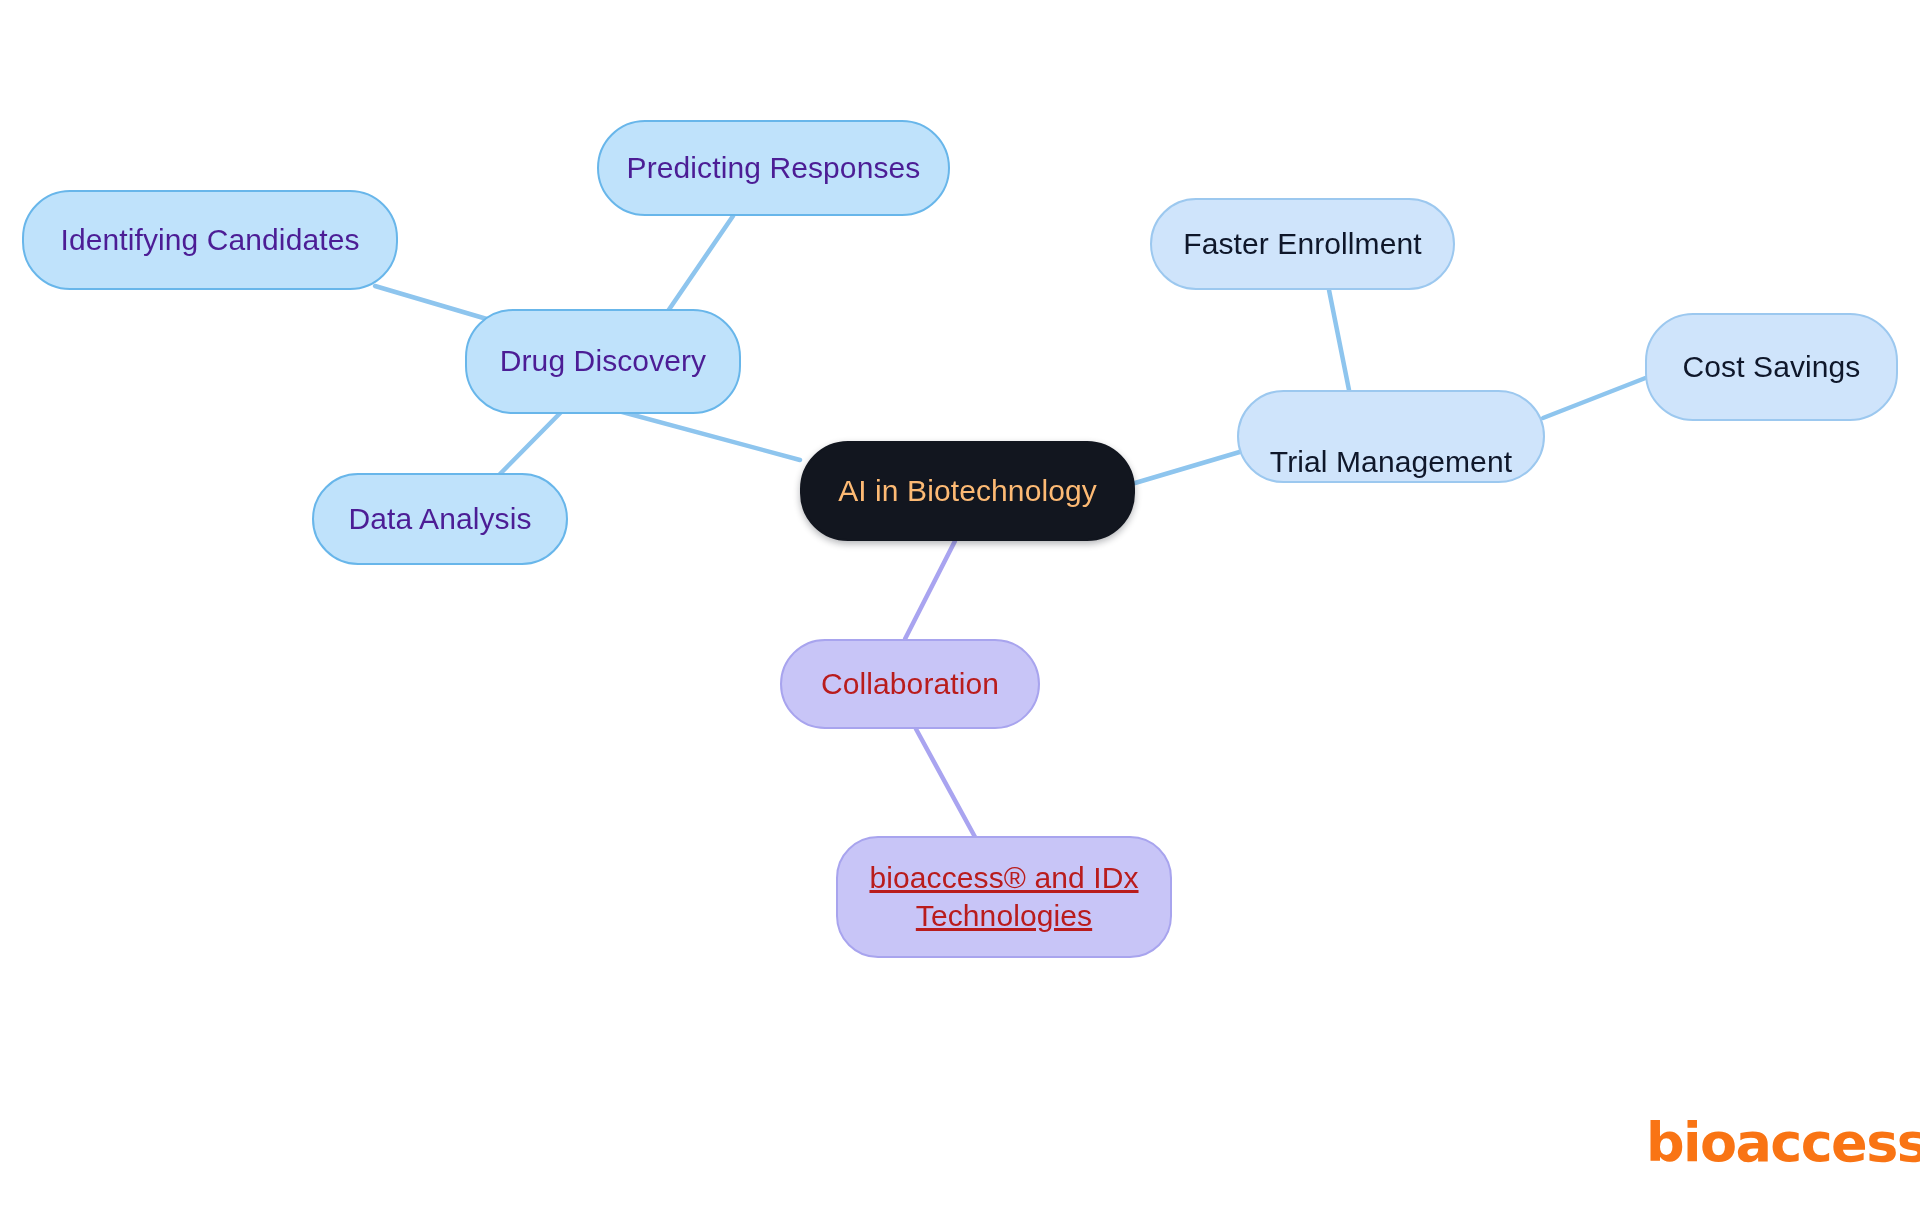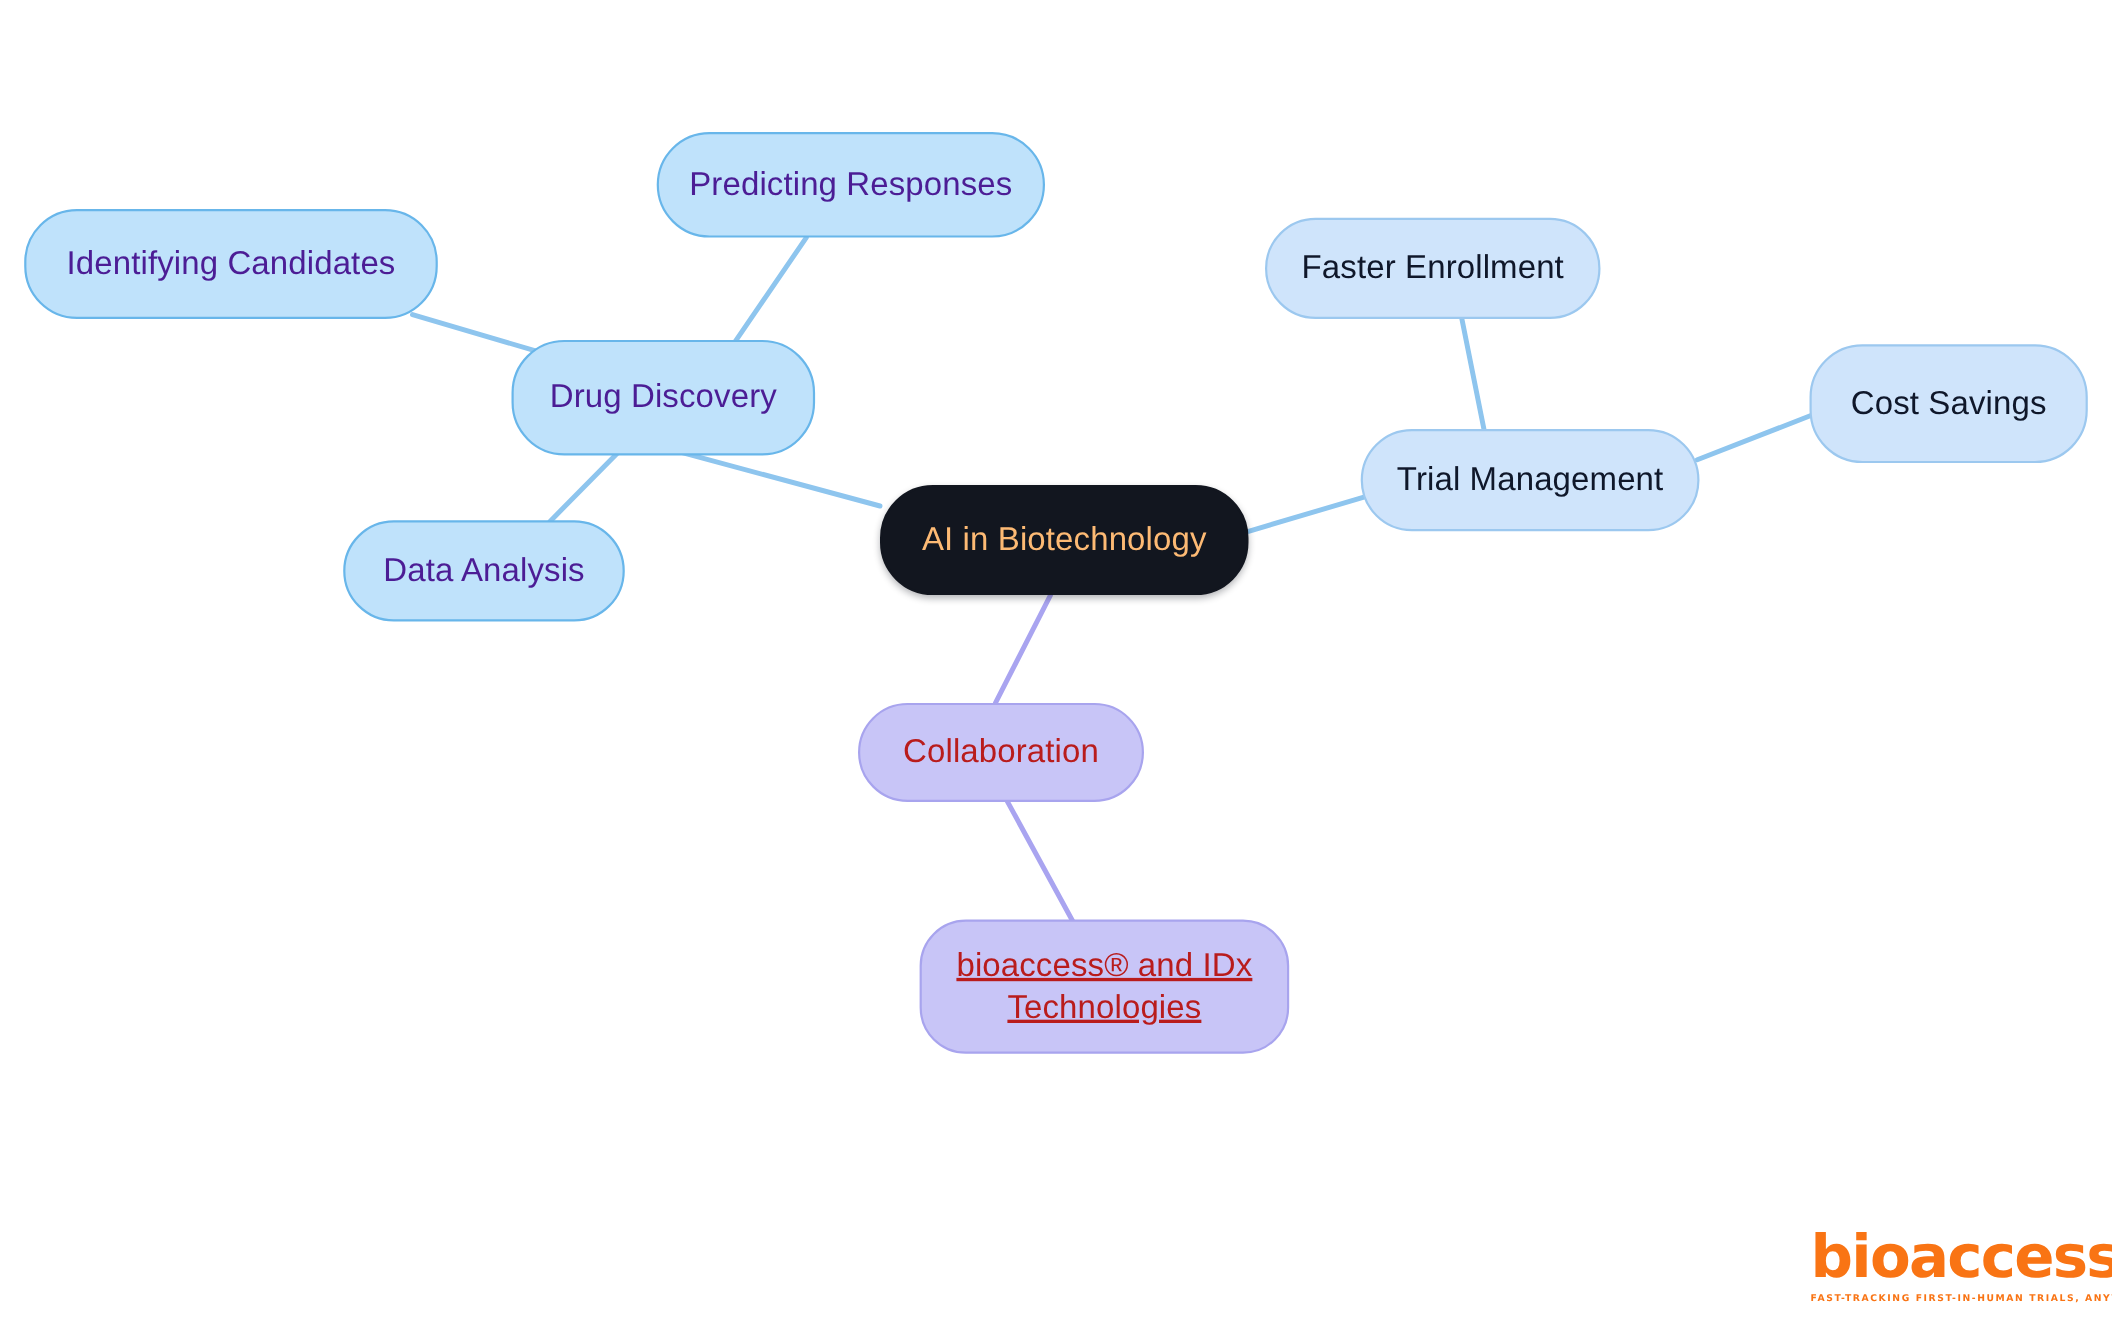--- a/index.html
+++ b/index.html
@@ -73,21 +73,21 @@
     text-decoration: underline;
   }
 
   #logo {
     position: absolute;
     left: 1646px;
     top: 1116px;
     width: 250px;
     height: 72px;
     display: flex;
-    flex-direction: column;
+    flex-direction: row;
     align-items: flex-start;
     justify-content: flex-start;
   }
   #logo-wordmark {
     position: relative;
     color: #f97414;
     font-size: 54px;
     font-weight: 700;
     letter-spacing: -1.6px;
     line-height: 1;
@@ -135,21 +135,21 @@
   </div>
 
   <div class="node node-blue" style="left:597px; top:120px; width:353px; height:96px;">
     <span>Predicting Responses</span>
   </div>
 
   <div class="node node-blue" style="left:312px; top:473px; width:256px; height:92px;">
     <span>Data Analysis</span>
   </div>
 
-  <div class="node node-blue-soft" style="left:1237px; top:390px; width:308px; height:93px;">
+  <div class="node node-blue-soft" style="left:1237px; top:390px; width:308px; height:93px;align-items:flex-end;">
     <span>Trial Management</span>
   </div>
 
   <div class="node node-blue-soft" style="left:1150px; top:198px; width:305px; height:92px;">
     <span>Faster Enrollment</span>
   </div>
 
   <div class="node node-blue-soft" style="left:1645px; top:313px; width:253px; height:108px;">
     <span>Cost Savings</span>
   </div>

